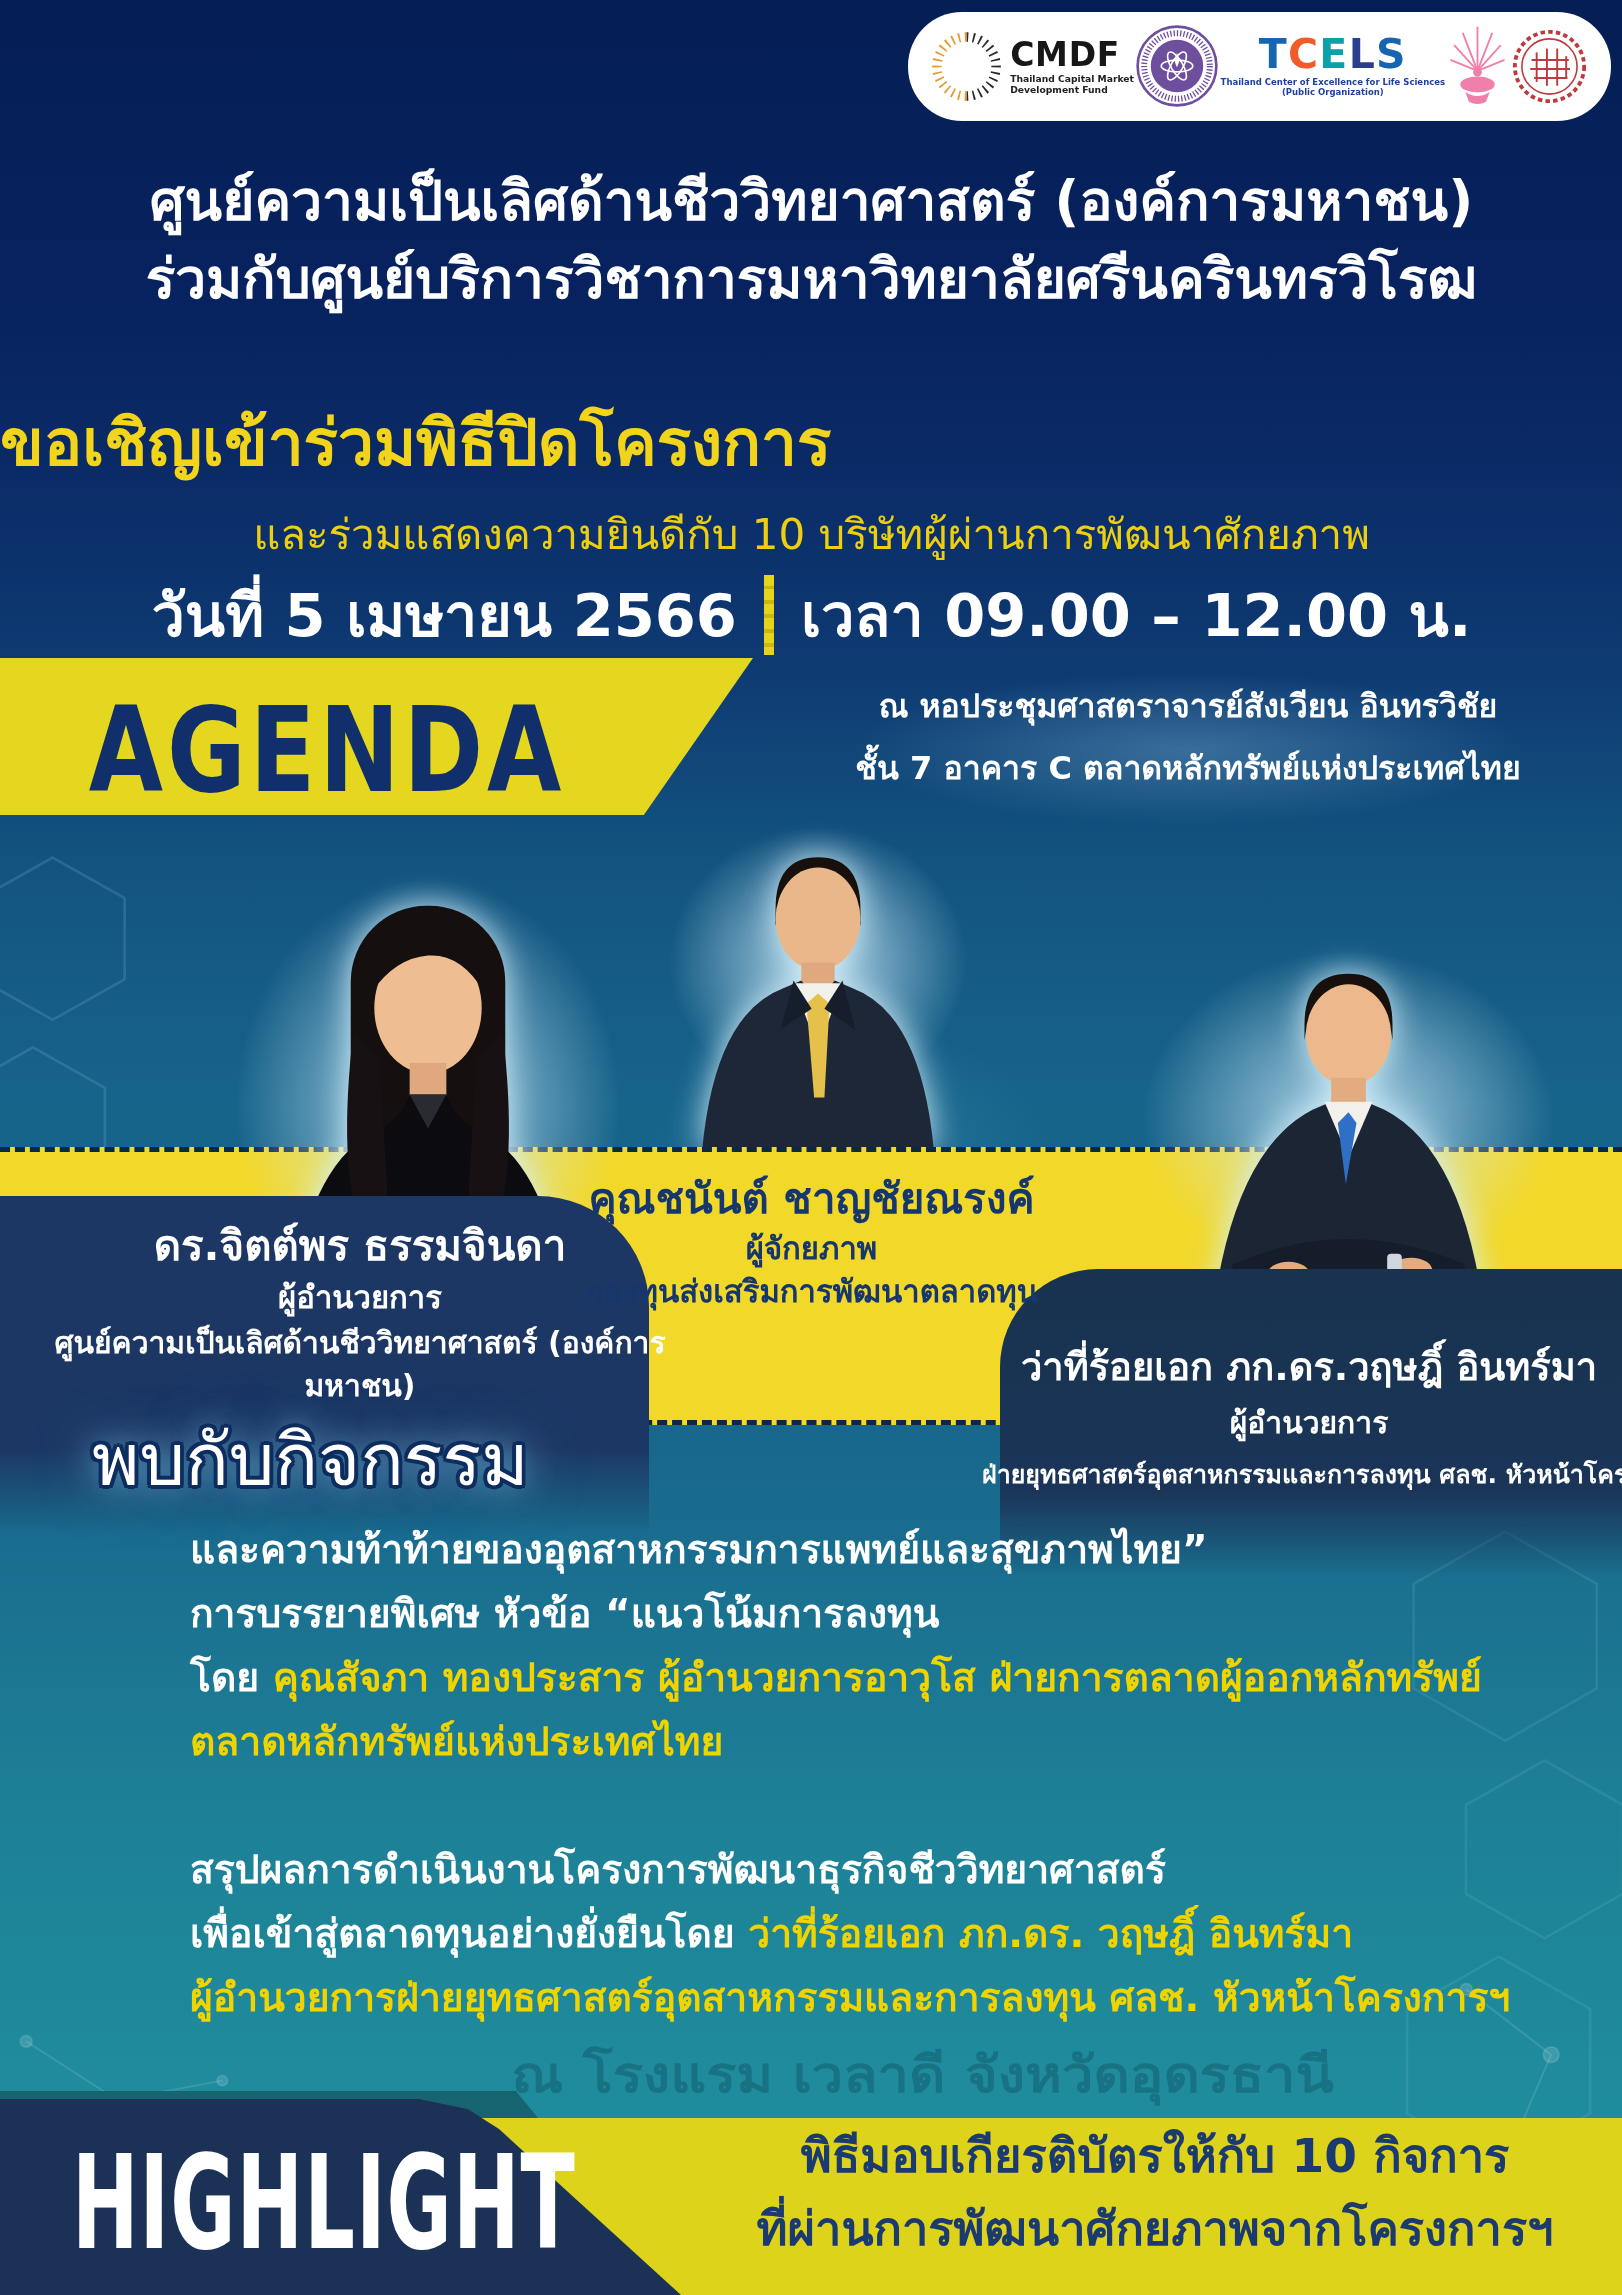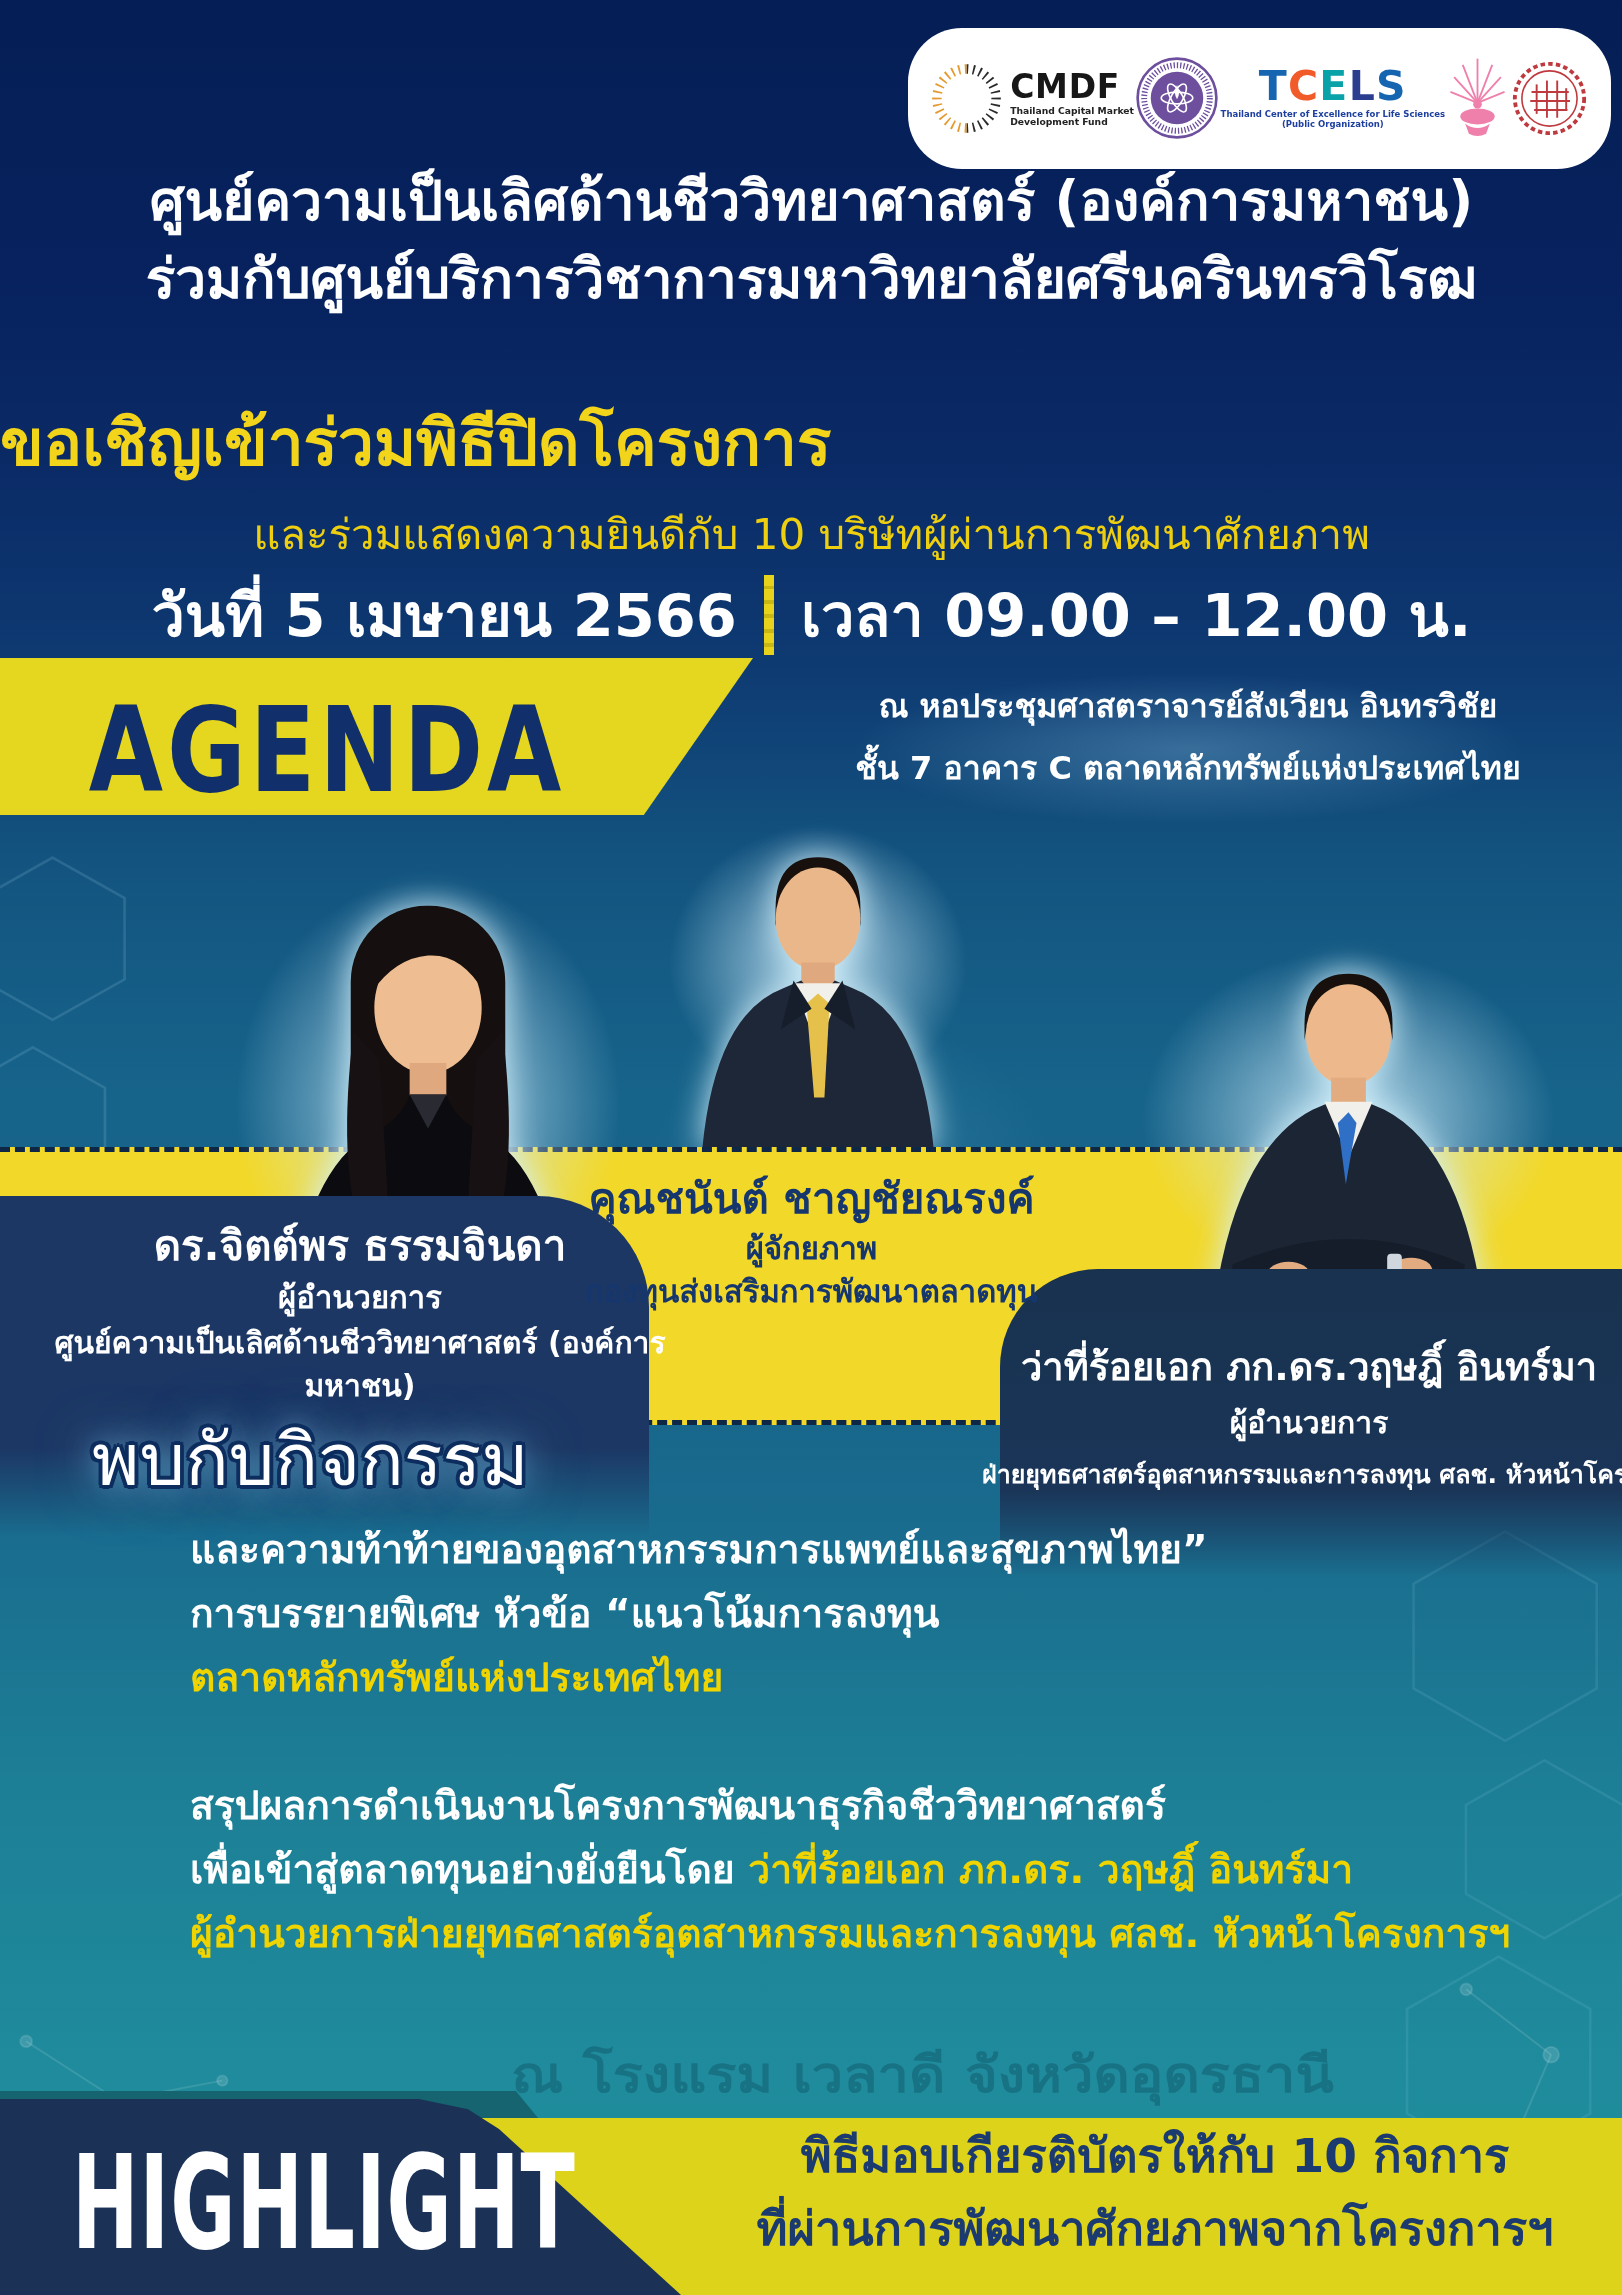--- a/index.html
+++ b/index.html
@@ -15,22 +15,22 @@
   .abs{position:absolute;}
 
   
   .flare{left:753px;top:641px;width:870px;height:216px;z-index:0;
     background:radial-gradient(ellipse 55% 50% at 50% 50%,rgba(150,205,235,.30),rgba(150,205,235,0) 70%);}
   .flare2{left:556px;top:949px;width:589px;height:458px;z-index:0;
     background:radial-gradient(ellipse 50% 50% at 50% 50%,rgba(120,190,220,.18),rgba(120,190,220,0) 70%);}
   .deco{z-index:0;pointer-events:none;}
 
   
-  .logo-pill{left:908px;top:11.8px;width:703px;height:141px;background:#ffffff;border-radius:54px;
-    display:flex;align-items:center;justify-content:space-evenly;padding:0 22px;z-index:6;margin-top:16px;}
+  .logo-pill{left:908px;top:11.8px;width:703px;height:109px;background:#ffffff;border-radius:54px;
+    display:flex;align-items:center;justify-content:space-evenly;padding:0 22px;z-index:6;}
   .cmdf{display:flex;align-items:center;gap:7.9px;}
   .cmdf-abbr{font-size:33px;font-weight:800;color:#171717;letter-spacing:0.7px;line-height:33px;}
   .cmdf-tag{font-size:9.2px;font-weight:700;color:#222;line-height:11px;margin-top:2.6px;}
   .tcels{text-align:center;}
   .tcels-word{font-size:41px;font-weight:800;line-height:39px;letter-spacing:1.3px;}
   .tcels-word .t{color:#1565b0;}
   .tcels-word .c{color:#f15a29;}
   .tcels-word .e{color:#0aa2a9;}
   .tcels-word .l{color:#2a3d8f;}
   .tcels-word .s{color:#1565b0;}
@@ -306,20 +306,21 @@
     <div class="name">ว่าที่ร้อยเอก ภก.ดร.วฤษฎิ์ อินทร์มา</div>
     <div class="title">ผู้อำนวยการ</div>
     <div class="org">ฝ่ายยุทธศาสตร์อุตสาหกรรมและการลงทุน ศลช. หัวหน้าโครงการฯ</div>
   </div>
 
   <div class="abs act-heading">พบกับกิจกรรม</div>
 
   <div class="abs acts">
     <div class="act-line">และความท้าท้ายของอุตสาหกรรมการแพทย์และสุขภาพไทย”</div>
     <div class="act-line">การบรรยายพิเศษ หัวข้อ “แนวโน้มการลงทุน</div>
+    <div class="act-line"><span>โดย </span><span class="yel">คุณสัจภา ทองประสาร ผู้อำนวยการอาวุโส ฝ่ายการตลาดผู้ออกหลักทรัพย์</span></div>
     <div class="act-line act-yel">ตลาดหลักทรัพย์แห่งประเทศไทย</div>
     <div class="act-gap"></div>
     <div class="act-line">สรุปผลการดำเนินงานโครงการพัฒนาธุรกิจชีววิทยาศาสตร์</div>
     <div class="act-line"><span>เพื่อเข้าสู่ตลาดทุนอย่างยั่งยืนโดย </span><span class="yel">ว่าที่ร้อยเอก ภก.ดร. วฤษฎิ์ อินทร์มา</span></div>
     <div class="act-line act-yel">ผู้อำนวยการฝ่ายยุทธศาสตร์อุตสาหกรรมและการลงทุน ศลช. หัวหน้าโครงการฯ</div>
   </div>
 
   <div class="abs ghost">ณ โรงแรม เวลาดี จังหวัดอุดรธานี</div>
 
   <div class="abs banner">

